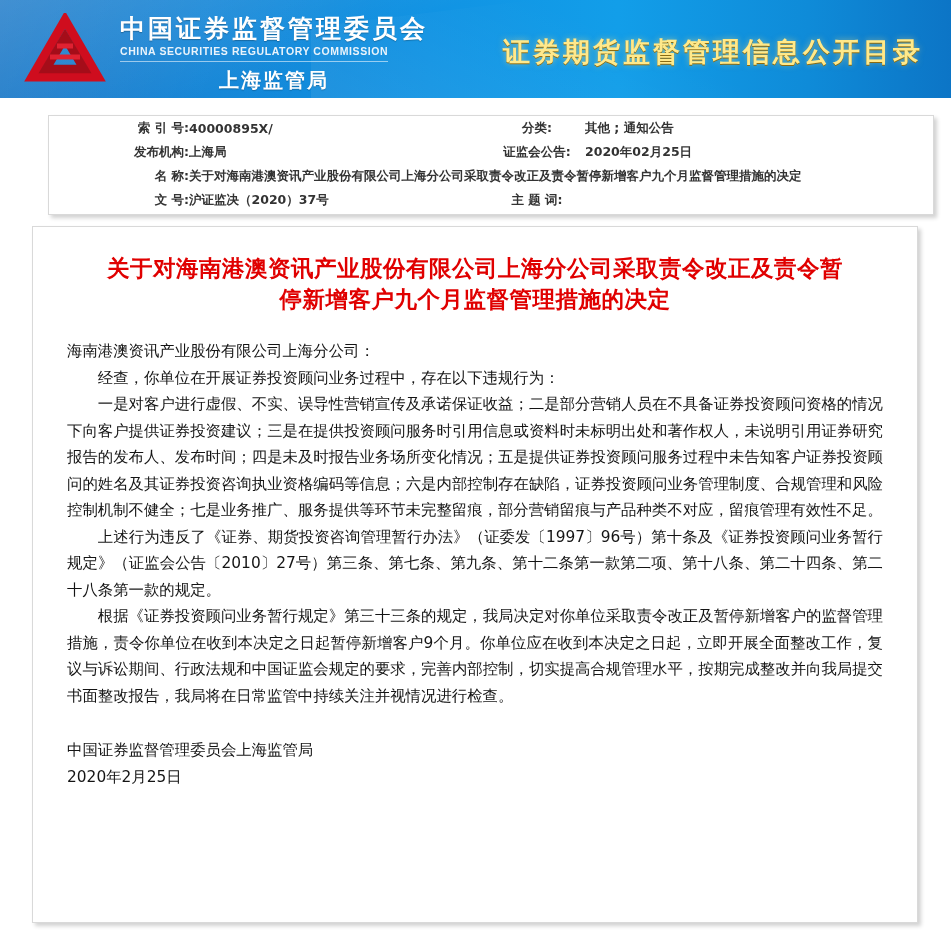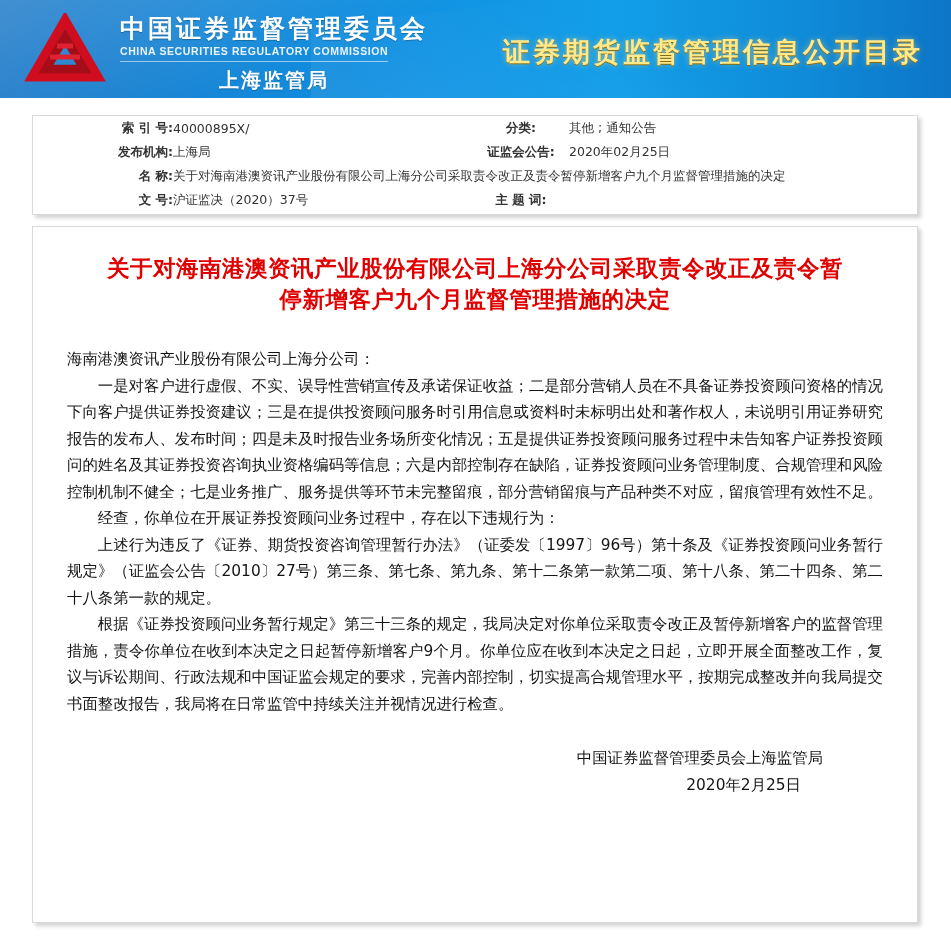--- a/index.html
+++ b/index.html
@@ -60,61 +60,61 @@
   .page{
     position:relative;width:951px;height:841px;background:#ffffff;
   }
   .card{
     position:absolute;
     background:#ffffff;
     border:1px solid #d9d9d9;
     box-shadow:3px 3px 4px rgba(0,0,0,0.18);
   }
   
-  #meta-card{left:32px;top:17px;width:884px;height:98px;}
+  #meta-card{left:48px;top:17px;width:884px;height:98px;}
   .meta-table{width:100%;border-collapse:collapse;}
   .meta-table td{
     padding:0;height:24px;vertical-align:middle;
     font-size:12.5px;color:#333;
     font-family:"DejaVu Sans","Liberation Sans",sans-serif;
   }
   .mlabel{
     text-align:right;white-space:nowrap;font-weight:bold;color:#1a1a1a;
     padding-right:1px;
   }
-  .mval{padding-left:2px;color:#333;font-weight:normal;}
+  .mval{padding-left:2px;color:#333;font-weight:bold;}
   .col-a{width:48px;}
   .col-b{width:92px;}
   .col-c{width:300px;}
   .col-d{width:96px;text-align:center;}
   
   #doc-card{left:32px;top:128px;width:884px;height:695px;}
   .doc-inner{padding:26px 34px 10px 34px;}
   .doc-title{
     color:#e00000;
     font-size:22.5px;font-weight:bold;
     text-align:center;line-height:1.36;
     letter-spacing:0.5px;
     font-family:"DejaVu Sans","Liberation Sans",sans-serif;
     margin:0 38px;
   }
   .doc-body{
-    margin-top:32px;
+    margin-top:24px;
     font-size:15.4px;
     line-height:26.5px;
     color:#141414;
     text-align:justify;
     text-justify:inter-ideograph;
     font-family:"DejaVu Sans","Liberation Sans",sans-serif;
   }
   .doc-body p{margin:0;}
   .p-indent{text-indent:2em;}
   .sign{
     margin-top:28px;
-    text-align:right;
+    text-align:left;
     padding-right:60px;
     font-size:15.4px;line-height:27px;color:#141414;
     font-family:"DejaVu Sans","Liberation Sans",sans-serif;
   }
   .sign div{white-space:nowrap;}
   .sign-date{padding-right:22px;}
 </style>
 </head>
 <body>
 
@@ -181,22 +181,22 @@
       </table>
   </div>
 
   <div class="card" id="doc-card">
     <div class="doc-inner">
 
       <div class="doc-title">关于对海南港澳资讯产业股份有限公司上海分公司采取责令改正及责令暂停新增客户九个月监督管理措施的决定</div>
 
       <div class="doc-body">
         <p>海南港澳资讯产业股份有限公司上海分公司：</p>
+        <p class="p-indent">经查，你单位在开展证券投资顾问业务过程中，存在以下违规行为：</p>
         <p class="p-indent">一是对客户进行虚假、不实、误导性营销宣传及承诺保证收益；二是部分营销人员在不具备证券投资顾问资格的情况下向客户提供证券投资建议；三是在提供投资顾问服务时引用信息或资料时未标明出处和著作权人，未说明引用证券研究报告的发布人、发布时间；四是未及时报告业务场所变化情况；五是提供证券投资顾问服务过程中未告知客户证券投资顾问的姓名及其证券投资咨询执业资格编码等信息；六是内部控制存在缺陷，证券投资顾问业务管理制度、合规管理和风险控制机制不健全；七是业务推广、服务提供等环节未完整留痕，部分营销留痕与产品种类不对应，留痕管理有效性不足。</p>
-        <p class="p-indent">经查，你单位在开展证券投资顾问业务过程中，存在以下违规行为：</p>
         <p class="p-indent">上述行为违反了《证券、期货投资咨询管理暂行办法》（证委发〔1997〕96号）第十条及《证券投资顾问业务暂行规定》（证监会公告〔2010〕27号）第三条、第七条、第九条、第十二条第一款第二项、第十八条、第二十四条、第二十八条第一款的规定。</p>
         <p class="p-indent">根据《证券投资顾问业务暂行规定》第三十三条的规定，我局决定对你单位采取责令改正及暂停新增客户的监督管理措施，责令你单位在收到本决定之日起暂停新增客户9个月。你单位应在收到本决定之日起，立即开展全面整改工作，复议与诉讼期间、行政法规和中国证监会规定的要求，完善内部控制，切实提高合规管理水平，按期完成整改并向我局提交书面整改报告，我局将在日常监管中持续关注并视情况进行检查。</p>
       </div>
 
       <div class="sign">
         <div>中国证券监督管理委员会上海监管局</div>
         <div class="sign-date">2020年2月25日</div>
       </div>
 
     </div>

